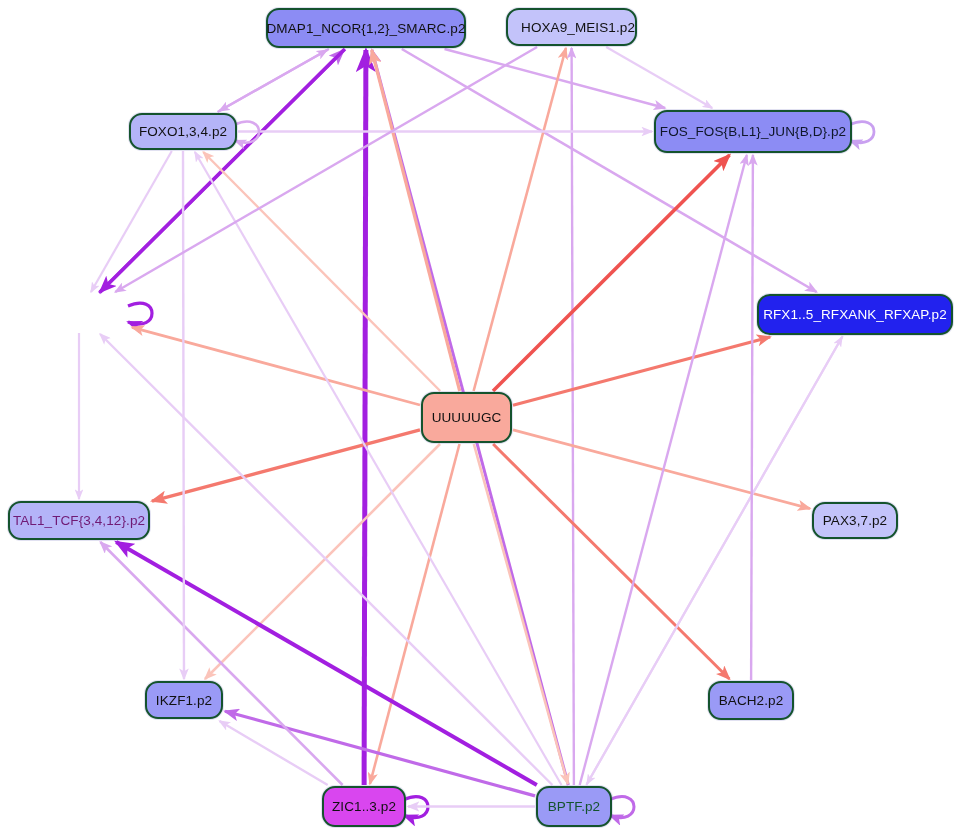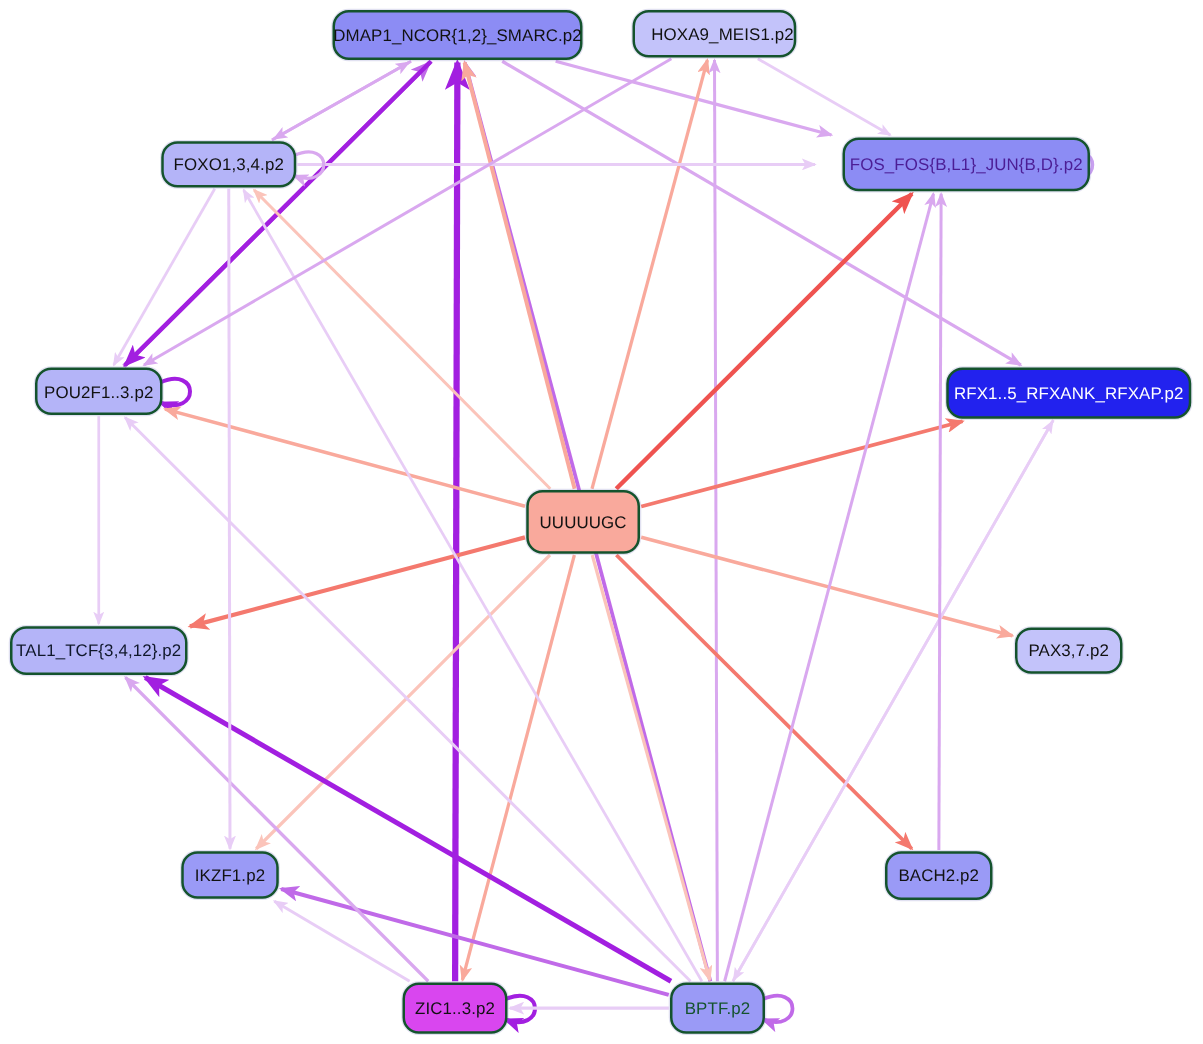--- a/index.html
+++ b/index.html
@@ -188,33 +188,30 @@
     </svg>
 <div class="node" style="left: 266px; top: 8px; width: 200px; height: 40px; background: rgb(140, 140, 244); color: rgb(17, 17, 17);">
       <span>DMAP1_NCOR{1,2}_SMARC.p2</span>
     </div>
     <div class="node" style="left: 506px; top: 8px; width: 131px; height: 38px; background: rgb(195, 195, 250); color: rgb(17, 17, 17); justify-content: flex-end;">
       <span>HOXA9_MEIS1.p2</span>
     </div>
     <div class="node" style="left: 129px; top: 113px; width: 108px; height: 37px; background: rgb(180, 180, 248); color: rgb(17, 17, 17);">
       <span>FOXO1,3,4.p2</span>
     </div>
-    <div class="node" style="left: 654px; top: 110px; width: 198px; height: 43px; background: rgb(140, 140, 244); color: #4c1d95; margin-left: 20px;">
+    <div class="node" style="left: 654px; top: 110px; width: 198px; height: 43px; background: rgb(140, 140, 244); color: #0f172a;">
       <span>FOS_FOS{B,L1}_JUN{B,D}.p2</span>
-    </div>
-    <div class="node" style="left: 28px; top: 294px; width: 102px; height: 38px; background: rgb(180, 180, 248); color: rgb(17, 17, 17);">
-      <span>POU2F1..3.p2</span>
     </div>
     <div class="node dark" style="left: 757px; top: 294px; width: 196px; height: 41px; background: rgb(34, 34, 238); color: rgb(255, 255, 255);">
       <span>RFX1..5_RFXANK_RFXAP.p2</span>
     </div>
     <div class="node" style="left: 421px; top: 392px; width: 91px; height: 51px; background: rgb(249, 169, 156); color: rgb(17, 17, 17);">
       <span>UUUUUGC</span>
     </div>
-    <div class="node" style="left: 8px; top: 501px; width: 142px; height: 39px; background: rgb(180, 180, 248); color: #0f172a;">
+    <div class="node" style="left: 8px; top: 501px; width: 142px; height: 39px; background: rgb(180, 180, 248); color: #701a75;">
       <span>TAL1_TCF{3,4,12}.p2</span>
     </div>
     <div class="node" style="left: 812px; top: 502px; width: 86px; height: 37px; background: rgb(195, 195, 250); color: rgb(17, 17, 17);">
       <span>PAX3,7.p2</span>
     </div>
     <div class="node" style="left: 145px; top: 681px; width: 78px; height: 38px; background: rgb(154, 154, 246); color: rgb(17, 17, 17);">
       <span>IKZF1.p2</span>
     </div>
     <div class="node" style="left: 708px; top: 681px; width: 86px; height: 39px; background: rgb(154, 154, 246); color: rgb(17, 17, 17);">
       <span>BACH2.p2</span>

